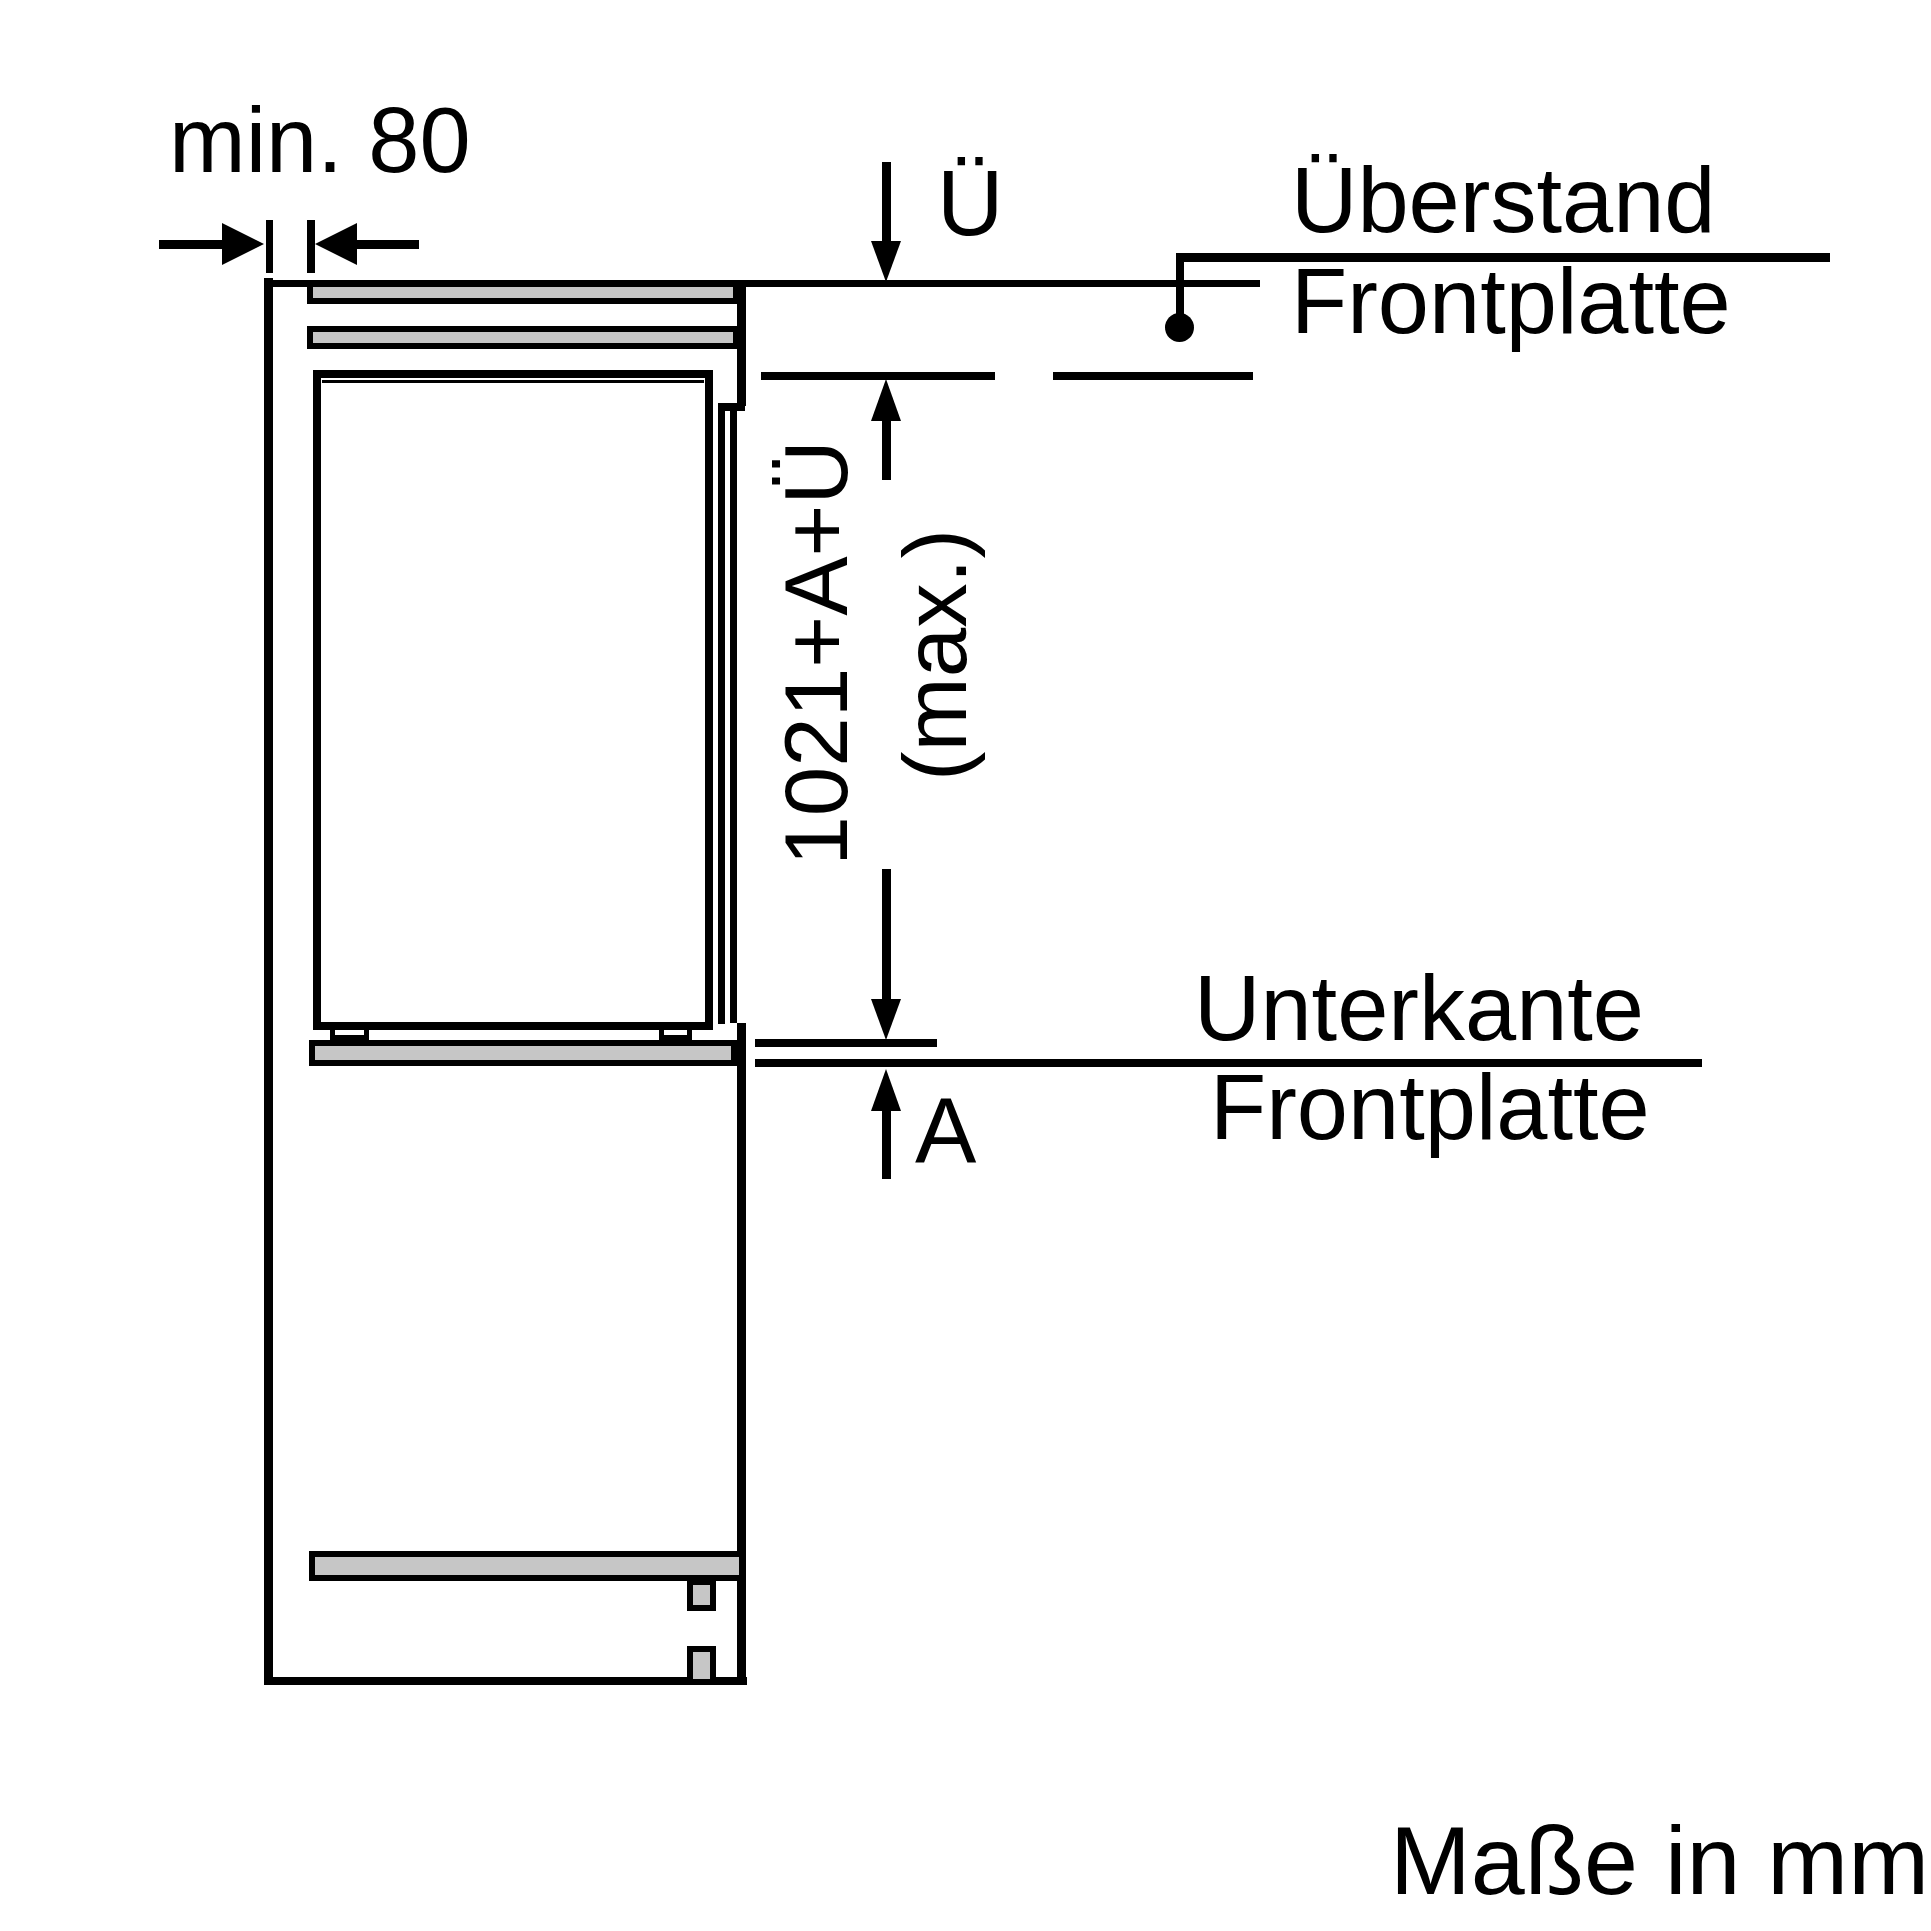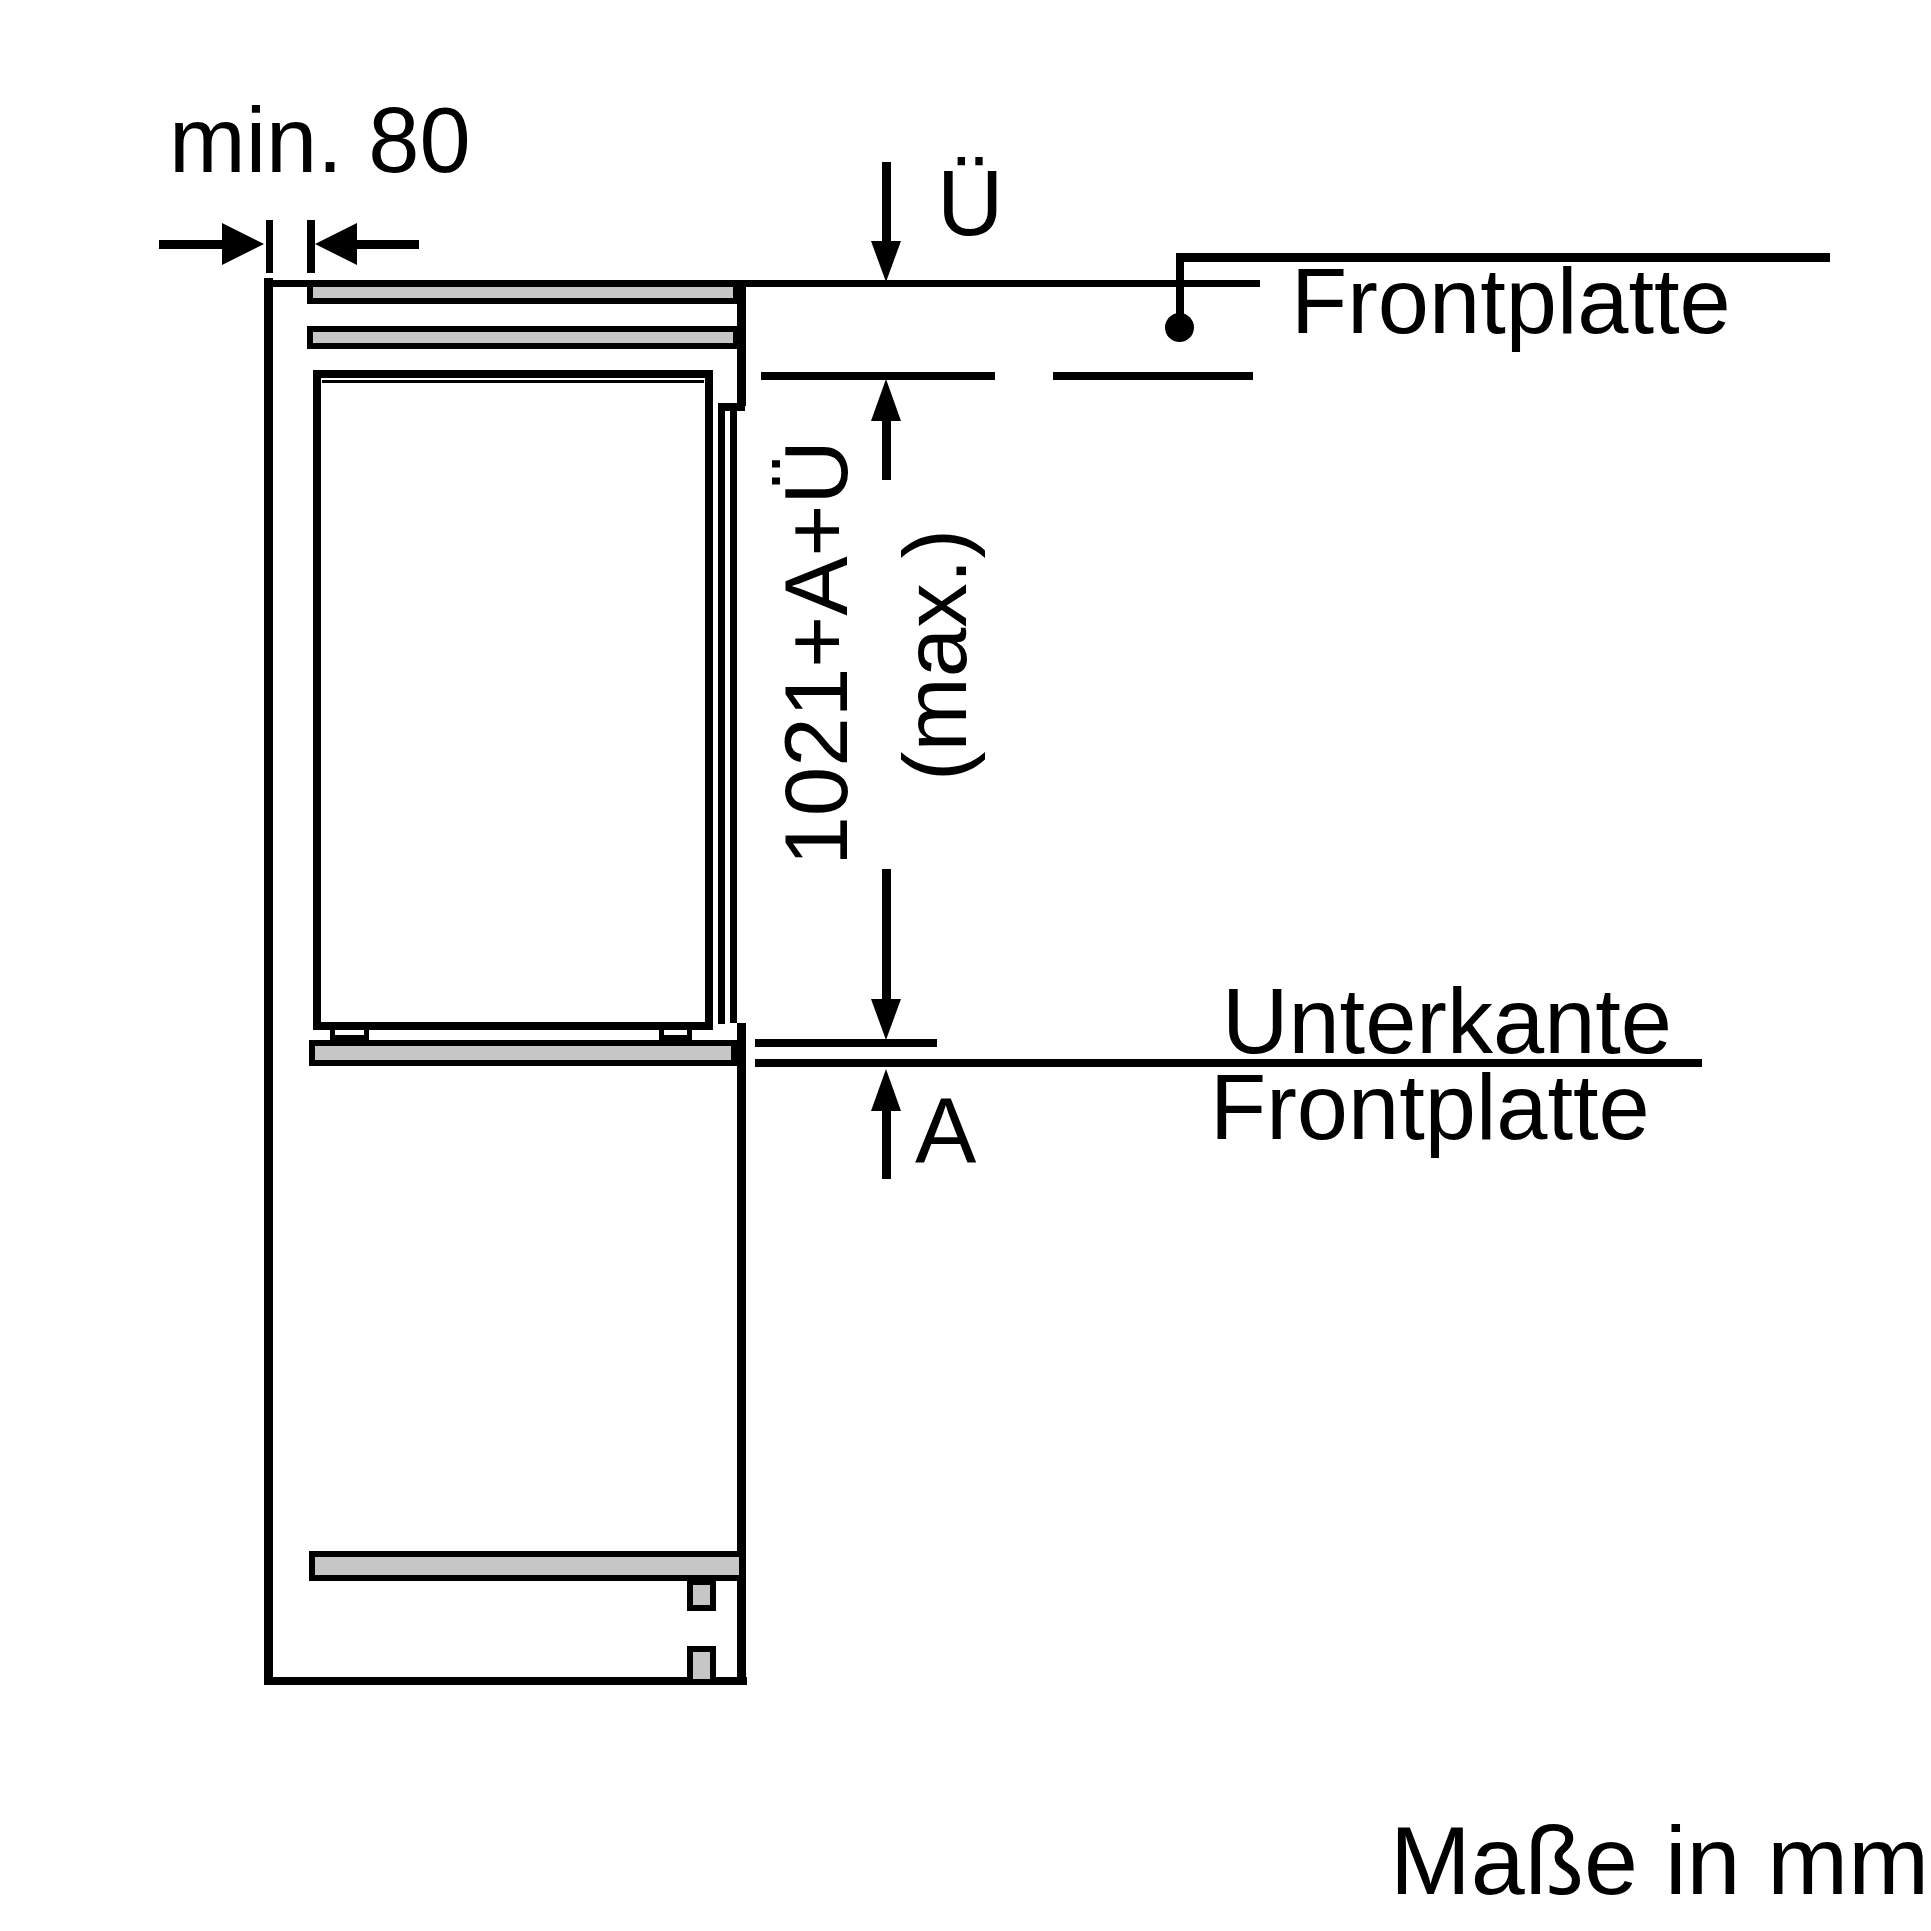--- a/index.html
+++ b/index.html
@@ -58,38 +58,39 @@
   <div class="panel" style="left:687px;top:1579px;width:29px;height:32px;"></div>
   <div class="panel" style="left:687px;top:1646px;width:29px;height:39px;"></div>
 
   <div class="ln" style="left:882px;top:162px;width:8.7px;height:82px;"></div>
   <div class="tri tri-down" style="left:871px;top:241px;"></div>
   <div class="txt" style="left:937px;top:157px;">Ü</div>
 
   <div class="ln" style="left:1176px;top:253px;width:654px;height:8.7px;"></div>
   <div class="ln" style="left:1176px;top:253px;width:7.7px;height:66px;"></div>
   <div class="dot" style="left:1165px;top:313px;width:29px;height:29px;"></div>
+  <div class="txt" style="left:1291px;top:154px;">Überstand</div>
   <div class="txt" style="left:1291px;top:255px;">Frontplatte</div>
 
   <div class="ln" style="left:761px;top:372px;width:234px;height:7.7px;"></div>
   <div class="ln" style="left:1053px;top:372px;width:200px;height:7.7px;"></div>
 
   <div class="tri tri-up" style="left:871px;top:379px;"></div>
   <div class="ln" style="left:882px;top:420px;width:8.7px;height:60px;"></div>
   <div class="rot" style="left:816px;top:653px;">1021+A+Ü</div>
   <div class="rot" style="left:935px;top:655px;">(max.)</div>
   <div class="ln" style="left:882px;top:869px;width:8.7px;height:130px;"></div>
   <div class="tri tri-down" style="left:871px;top:999px;"></div>
 
   <div class="ln" style="left:755px;top:1039px;width:182px;height:7.7px;"></div>
   <div class="ln" style="left:755px;top:1059px;width:947px;height:7.7px;"></div>
 
   <div class="tri tri-up" style="left:871px;top:1069px;"></div>
   <div class="ln" style="left:882px;top:1109px;width:8.7px;height:70px;"></div>
   <div class="txt" style="left:915px;top:1085px;">A</div>
 
-  <div class="txt" style="left:1222px;top:962px;margin-top:13px;">Unterkante</div>
+  <div class="txt" style="left:1194px;top:962px;">Unterkante</div>
   <div class="txt" style="left:1210px;top:1061px;">Frontplatte</div>
 
   <div class="txt txt-big" style="left:1390px;top:1812px;">Maße in mm</div>
 
 </div>
 
 
 </body></html>

